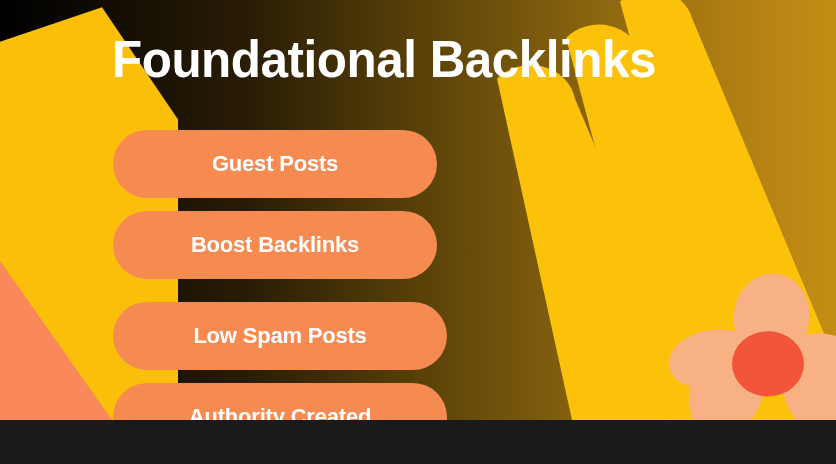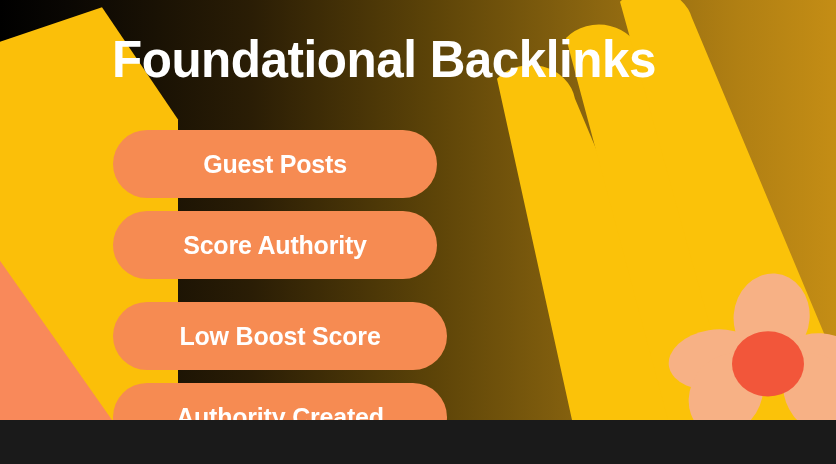--- a/index.html
+++ b/index.html
@@ -42,21 +42,21 @@
     background: #F68B52;
     display: flex;
     align-items: center;
     justify-content: center;
     box-sizing: border-box;
   }
   .pill-label {
     color: #ffffff;
     font-family: "Liberation Sans", sans-serif;
     font-weight: bold;
-    font-size: 25px;
+    font-size: 22px;
     letter-spacing: -0.2px;
     white-space: nowrap;
     line-height: 1;
   }
   .pill-0 { top: 0px;   width: 324px; }
   .pill-1 { top: 81px;  width: 324px; }
   .pill-2 { top: 172px; width: 334px; }
   .pill-3 { top: 253px; width: 334px; }
 
   
@@ -128,25 +128,25 @@
 
   <div class="title">Foundational Backlinks</div>
 
   <div class="pill-stack">
 
     <div class="pill pill-0">
       <span class="pill-label">Guest Posts</span>
     </div>
 
     <div class="pill pill-1">
-      <span class="pill-label">Score Authority</span>
+      <span class="pill-label">Boost Backlinks</span>
     </div>
 
     <div class="pill pill-2">
-      <span class="pill-label">Low Boost Score</span>
+      <span class="pill-label">Low Spam Posts</span>
     </div>
 
     <div class="pill pill-3">
       <span class="pill-label">Authority Created</span>
     </div>
 
   </div>
 
 </div>
 

